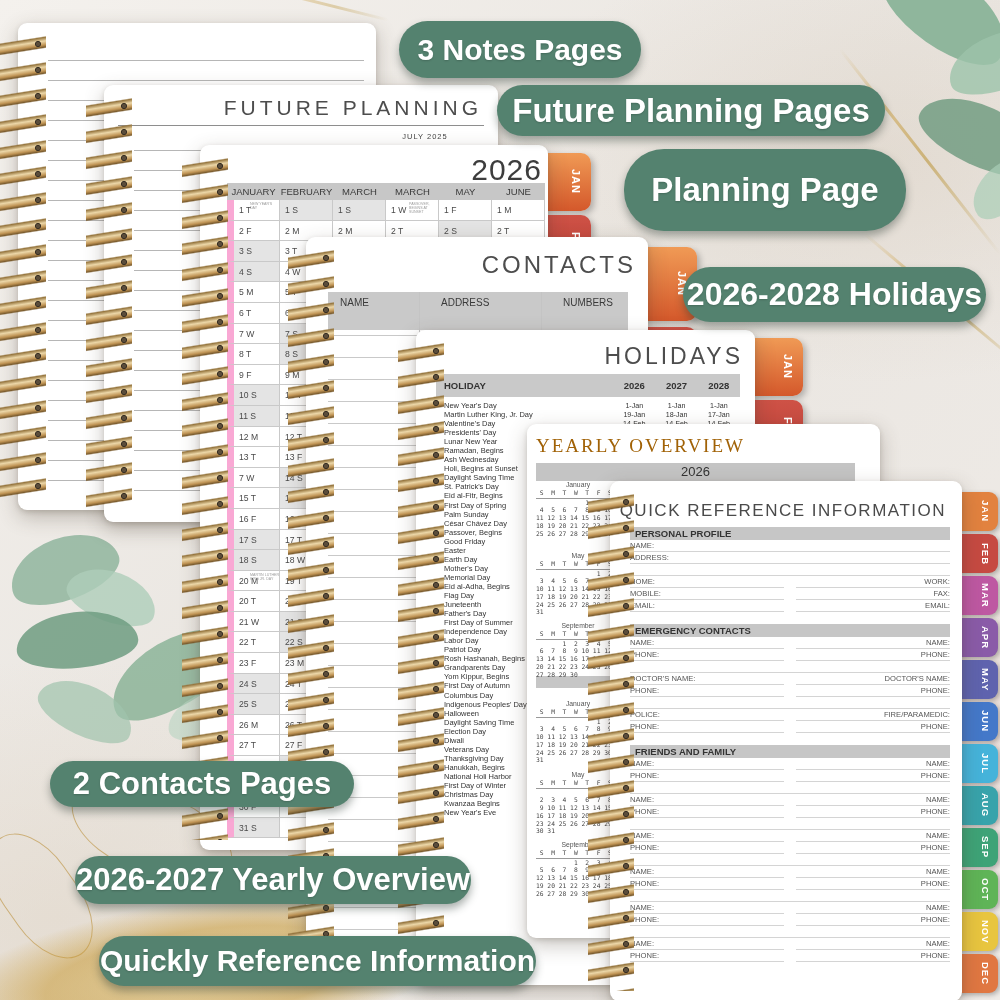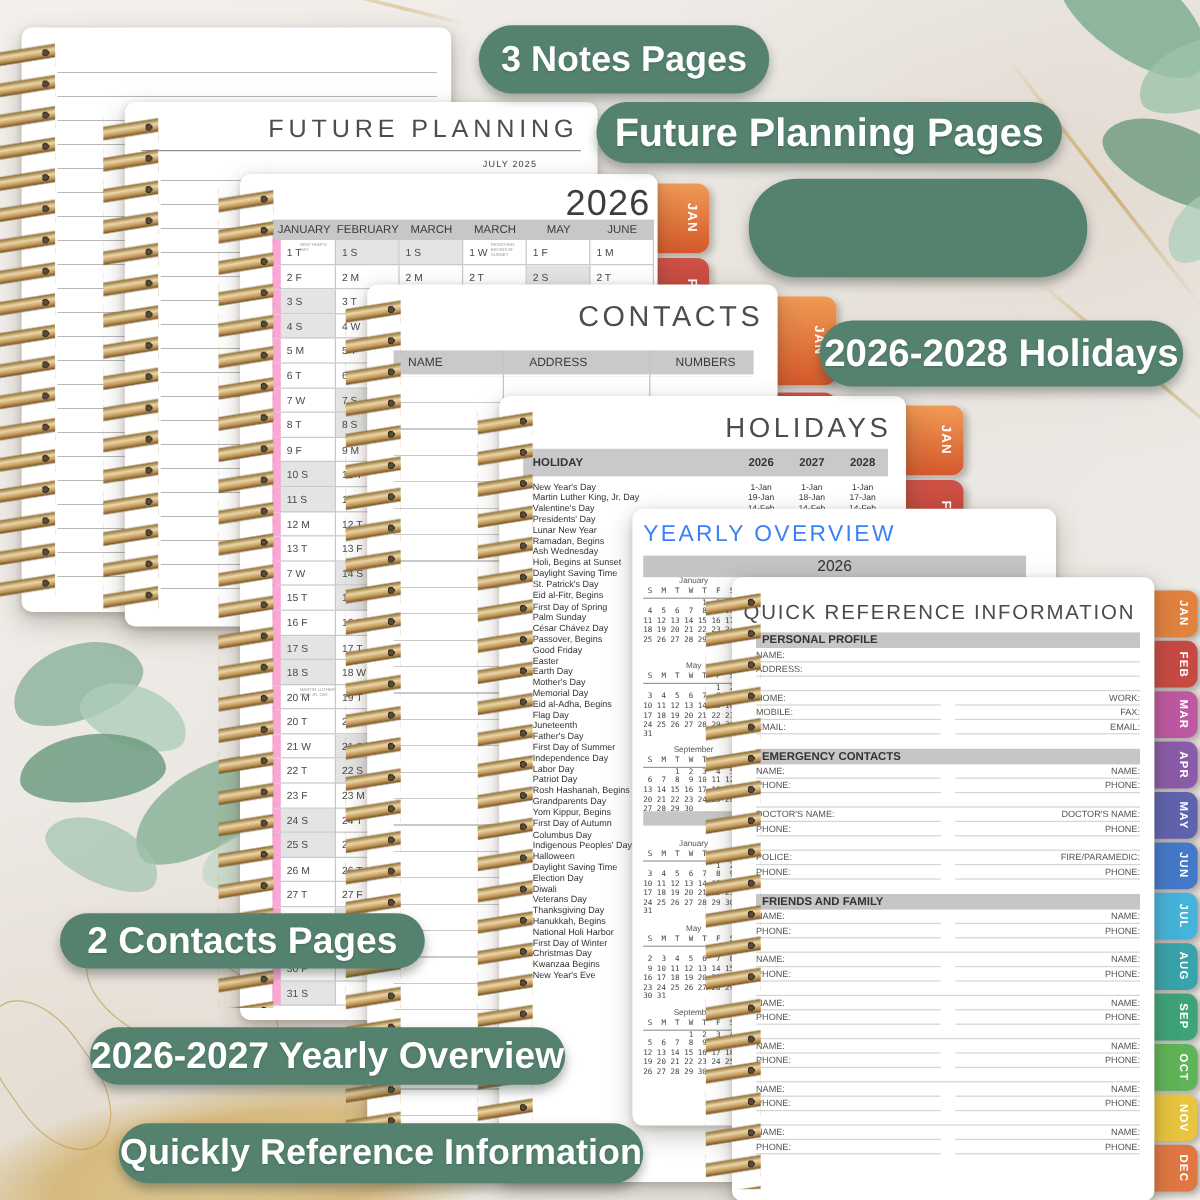--- a/index.html
+++ b/index.html
@@ -43,37 +43,37 @@
   #year-head span{width:53px;text-align:center;font-size:9.5px;line-height:17px;color:#3a3a3a;}
   #year-grid{position:absolute;left:27px;top:55px;display:grid;
     grid-template-columns:repeat(6,53px);grid-auto-rows:20.6px;}
   .ycell{border-right:1px solid #c9c9c9;border-bottom:1px solid #c9c9c9;
     font-size:8.6px;line-height:20.6px;padding-left:5px;color:#4a4a4a;box-sizing:border-box;}
   .ycell.first{border-left:7px solid #f9a8d4;}
   .ycell.shade{background:#e4e4e4;}
   #year-ann{position:absolute;left:27px;top:55px;width:318px;height:640px;pointer-events:none;}
   .yann{position:absolute;font-size:3.6px;color:#9a9a9a;width:30px;line-height:4px;}
   
-  #c-head{position:absolute;left:22px;top:55px;width:300px;height:20px;background:#c9c9c9;display:flex;}
+  #c-head{position:absolute;left:22px;top:55px;width:300px;height:38px;background:#c9c9c9;display:flex;}
   #c-head span{font-size:10px;line-height:22px;color:#3a3a3a;}
   #c-head .c1{width:91px;padding-left:12px;}
   #c-head .c2{width:112px;padding-left:10px;}
   #c-head .c3{padding-left:10px;}
   .cdiv{position:absolute;top:55px;width:1px;height:640px;background:#c4c4c4;}
   
   .hgrid{display:flex;align-items:center;}
   #h-head{position:absolute;left:20px;top:44px;width:304px;height:23px;background:#c9c9c9;}
   #h-head .hname{font-weight:bold;font-size:9.5px;color:#333;}
   #h-head .hdate{font-weight:bold;font-size:9.5px;color:#333;}
   #holiday-rows{position:absolute;left:20px;top:71px;width:304px;}
   .hrow{height:9.05px;}
   .hname{width:184px;padding-left:8px;font-size:7.5px;color:#333;white-space:nowrap;overflow:visible;box-sizing:border-box;}
   .hdate{width:44px;text-align:center;font-size:7.1px;color:#333;}
   
-  #ov-title{left:9px;top:11px;font-size:19px;letter-spacing:2px;color:#3b82f6;}
+  #ov-title{left:9px;top:11px;font-size:19px;letter-spacing:2px;color:#a16207;font-family:Liberation Serif, serif;}
   .yearbar{position:absolute;left:9px;top:39px;width:319px;height:18px;background:#c4c4c4;
     text-align:center;font-size:13px;line-height:18px;color:#333;}
   #ov-bar2{position:absolute;left:9px;top:252px;width:319px;height:12px;background:#c6c6c6;}
   #ov-cals{position:absolute;left:0;top:0;width:100%;height:100%;}
   .mcal{position:absolute;left:9px;width:100px;}
   .mclabel{width:84px;text-align:center;font-size:6.8px;color:#555;margin-bottom:1px;}
   .mcdow,.mcweek{font-family:"DejaVu Sans Mono",monospace;font-size:6.3px;line-height:7.8px;
     white-space:pre;color:#444;}
   .mcdow{border-bottom:1px solid #999;width:84px;line-height:8.5px;}
   
@@ -889,18 +889,19 @@
           <div class="qrcell">PHONE:</div>
           <div class="qrcell qr2">PHONE:</div>
         </div>
       </div>
     <div class="coil" style="left:-22px;"></div>
   </div>
 
   <div class="badge" style="left:399px;top:21px;width:242px;height:57px;font-size:30px;">3 Notes Pages</div>
   <div class="badge" style="left:497px;top:85px;width:388px;height:51px;font-size:33px;">Future Planning Pages</div>
   <div class="badge" style="left:624px;top:149px;width:282px;height:82px;font-size:33px;line-height:40px;">
+    <div>Planning Page</div>
   </div>
   <div class="badge" style="left:683px;top:267px;width:303px;height:55px;font-size:32px;">2026-2028 Holidays</div>
   <div class="badge" style="left:50px;top:761px;width:304px;height:46px;font-size:31px;">2 Contacts Pages</div>
   <div class="badge" style="left:75px;top:856px;width:396px;height:48px;font-size:31px;">2026-2027 Yearly Overview</div>
   <div class="badge" style="left:99px;top:936px;width:437px;height:50px;font-size:30px;">Quickly Reference Information</div>
 </div>
 
 </body></html>

